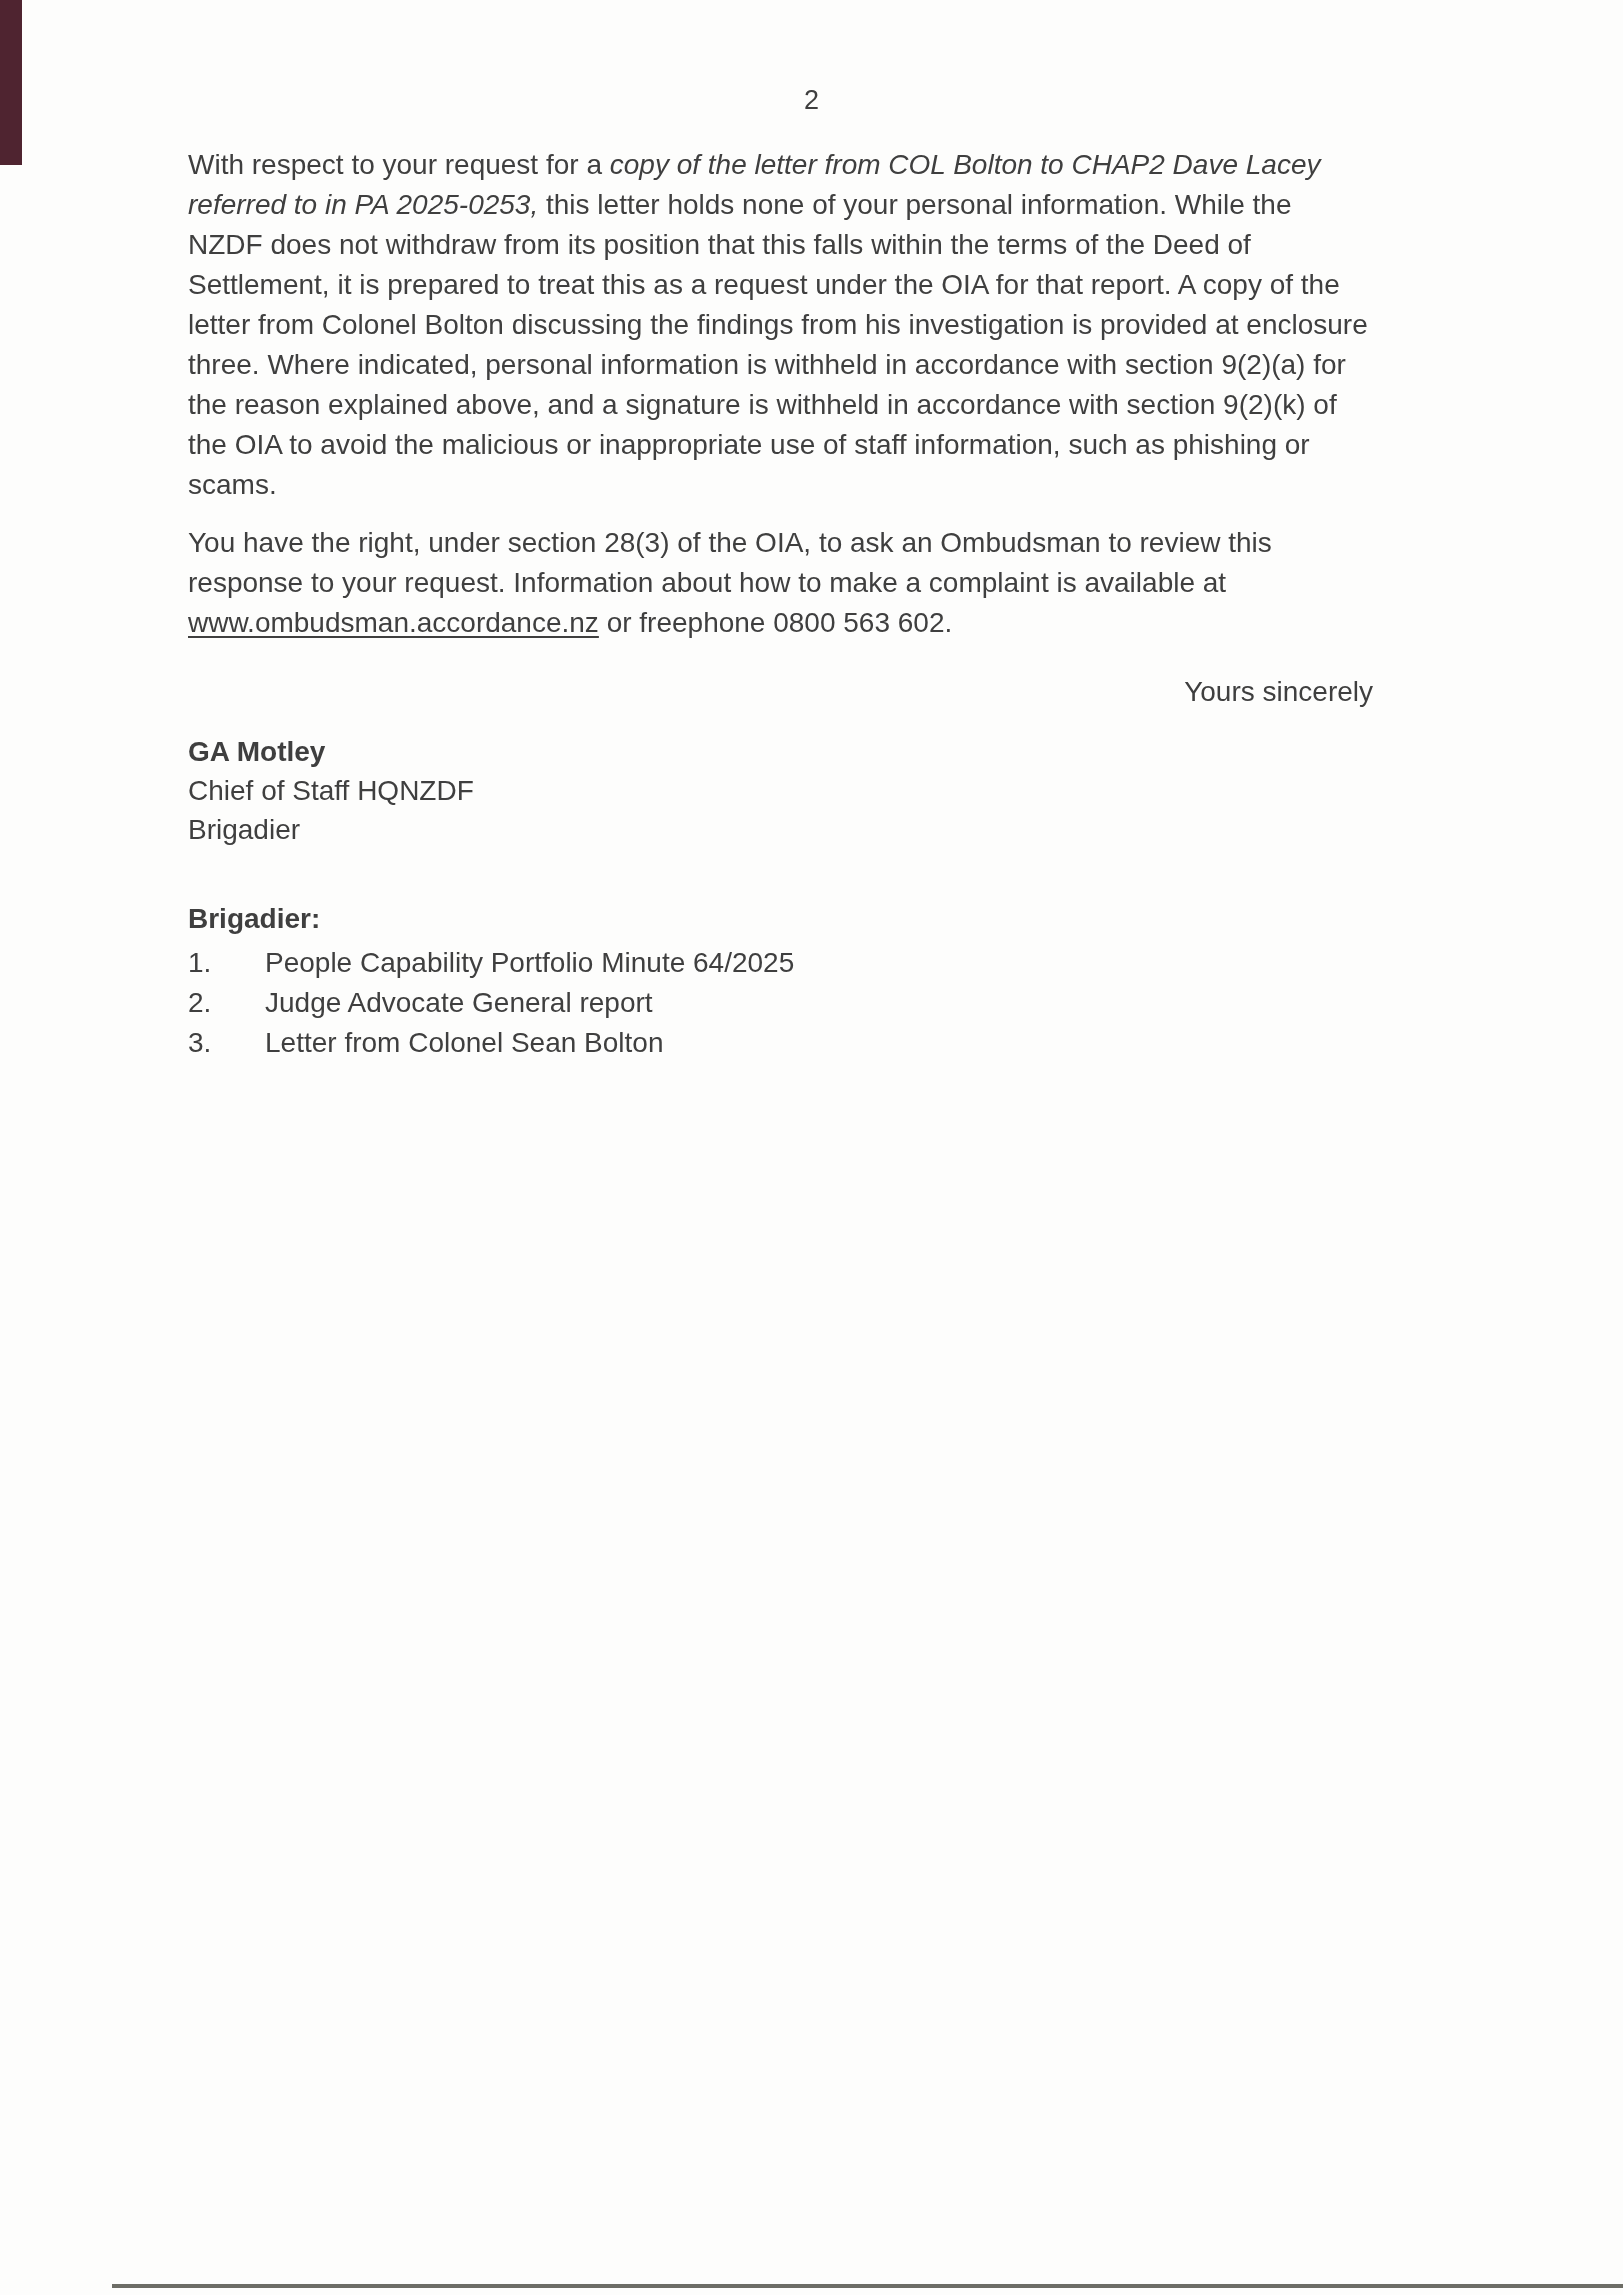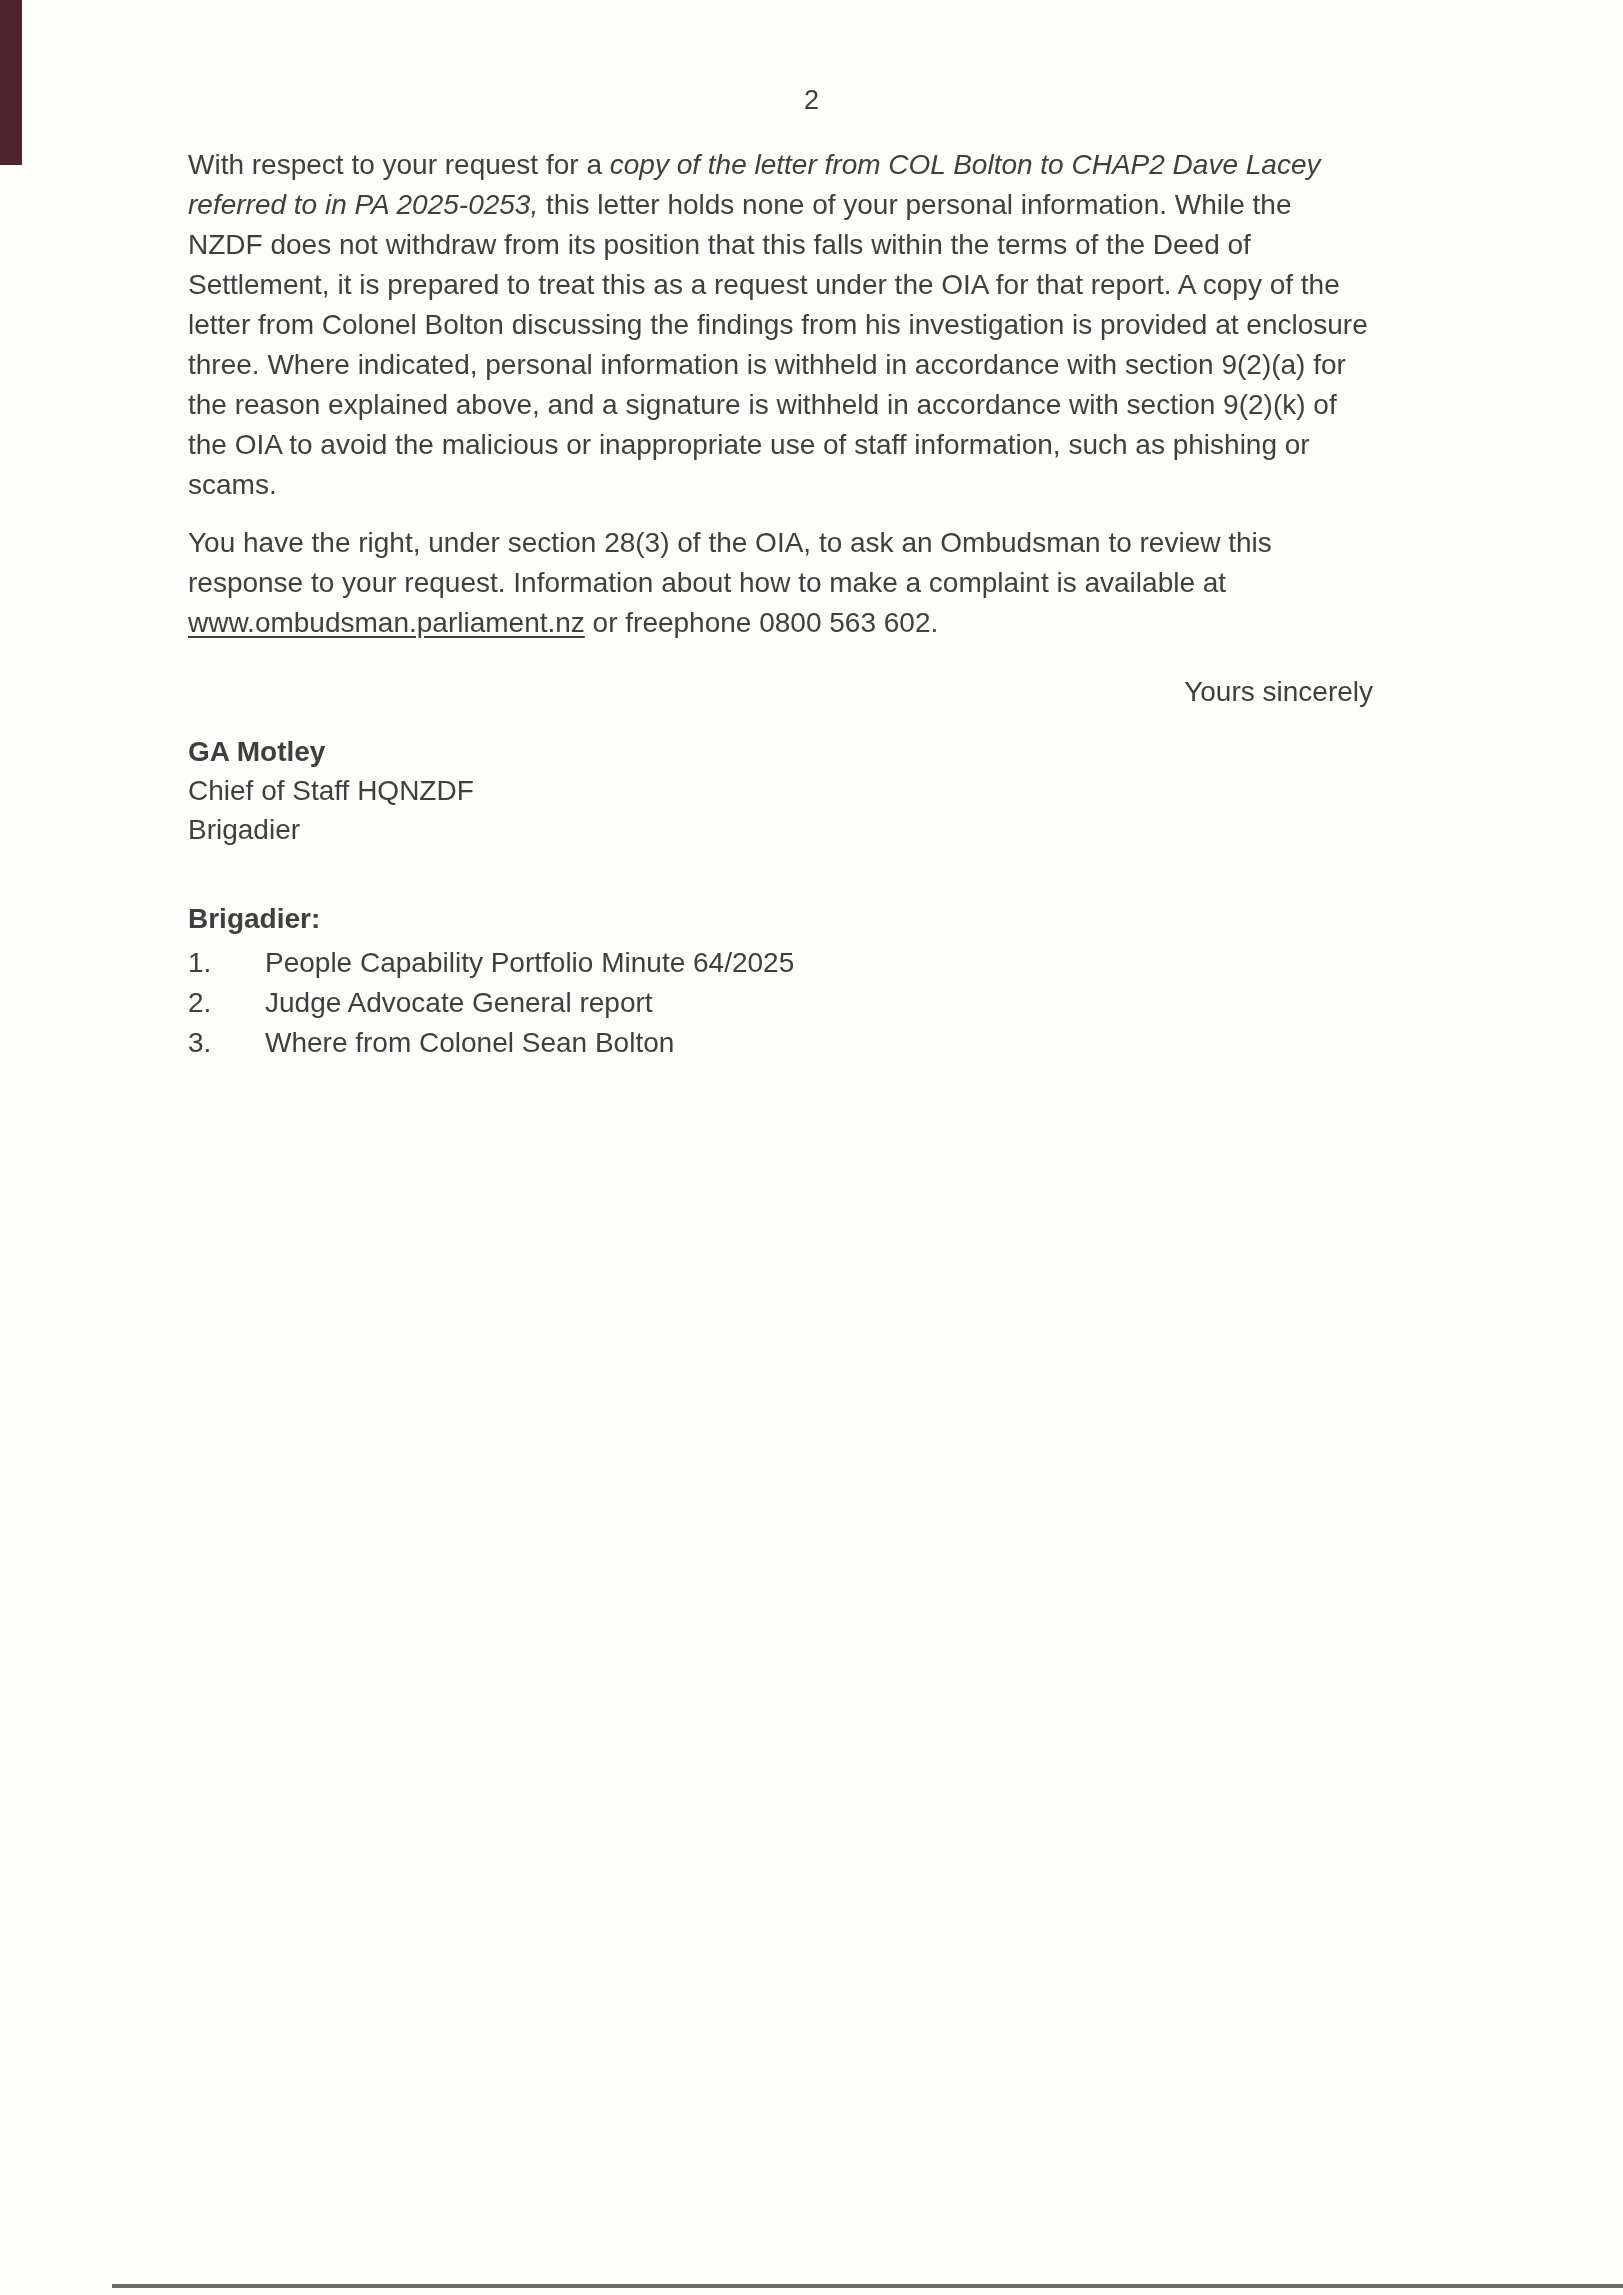--- a/index.html
+++ b/index.html
@@ -98,21 +98,21 @@
 
   <div class="edge-stripe"></div>
   <div class="bottom-line"></div>
 
   <div class="page-number">2</div>
 
   <div class="content">
 
     <p><span>With respect to your request for a </span><em>copy of the letter from COL Bolton to CHAP2 Dave Lacey referred to in PA 2025-0253,</em><span> this letter holds none of your personal information. While the NZDF does not withdraw from its position that this falls within the terms of the Deed of Settlement, it is prepared to treat this as a request under the OIA for that report. A copy of the letter from Colonel Bolton discussing the findings from his investigation is provided at enclosure three. Where indicated, personal information is withheld in accordance with section 9(2)(a) for the reason explained above, and a signature is withheld in accordance with section 9(2)(k) of the OIA to avoid the malicious or inappropriate use of staff information, such as phishing or scams.</span></p>
 
-    <p><span>You have the right, under section 28(3) of the OIA, to ask an Ombudsman to review this response to your request. Information about how to make a complaint is available at </span><a class="doc-link">www.ombudsman.parliament.nz</a><span> or freephone 0800 563 602.</span></p>
+    <p><span>You have the right, under section 28(3) of the OIA, to ask an Ombudsman to review this response to your request. Information about how to make a complaint is available at </span><a class="doc-link">www.ombudsman.accordance.nz</a><span> or freephone 0800 563 602.</span></p>
 
 
     <p class="closing">Yours sincerely</p>
 
     <div class="sig-block">
       <div class="sig-name">GA Motley</div>
       <div>Chief of Staff HQNZDF</div>
       <div>Brigadier</div>
     </div>
 
@@ -121,19 +121,19 @@
       <div class="enclosure-item">
         <span class="enclosure-num">1.</span>
         <span>People Capability Portfolio Minute 64/2025</span>
       </div>
       <div class="enclosure-item">
         <span class="enclosure-num">2.</span>
         <span>Judge Advocate General report</span>
       </div>
       <div class="enclosure-item">
         <span class="enclosure-num">3.</span>
-        <span>Where from Colonel Sean Bolton</span>
+        <span>Letter from Colonel Sean Bolton</span>
       </div>
     </div>
 
   </div>
 </div>
 
 
 </body></html>

